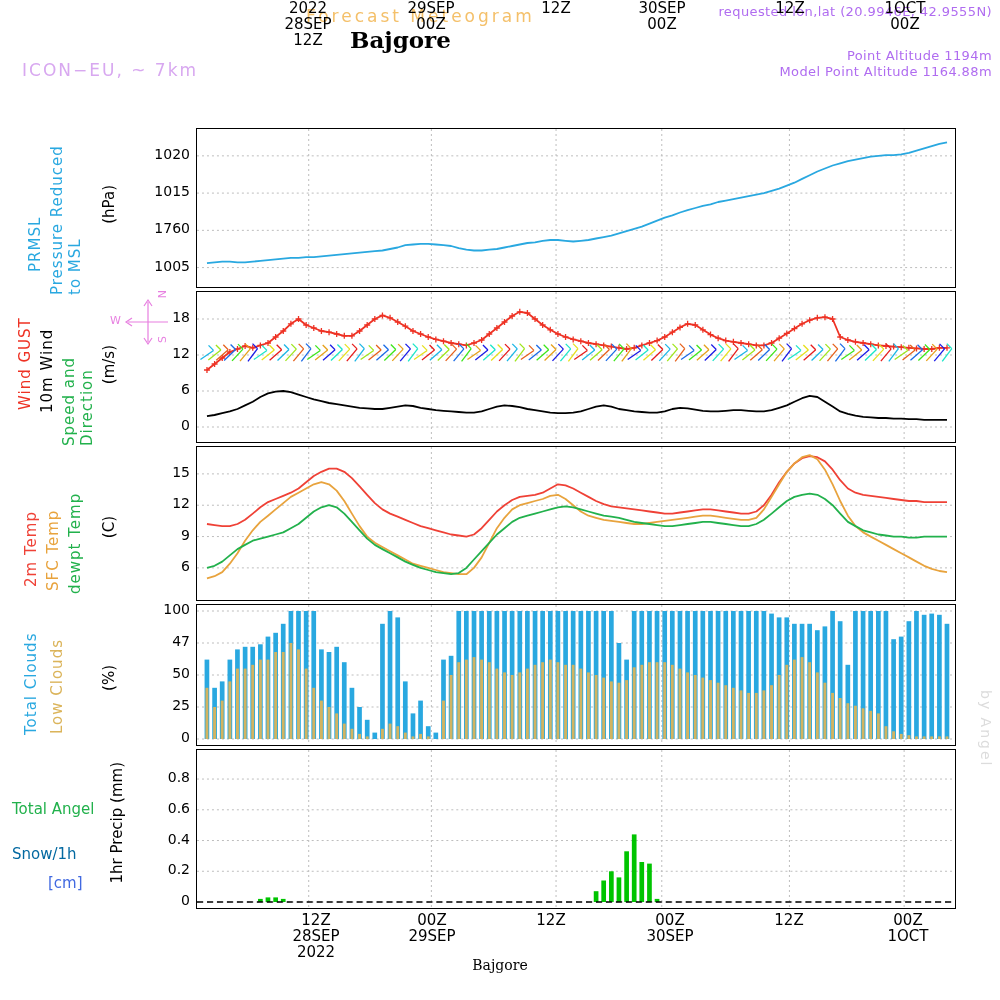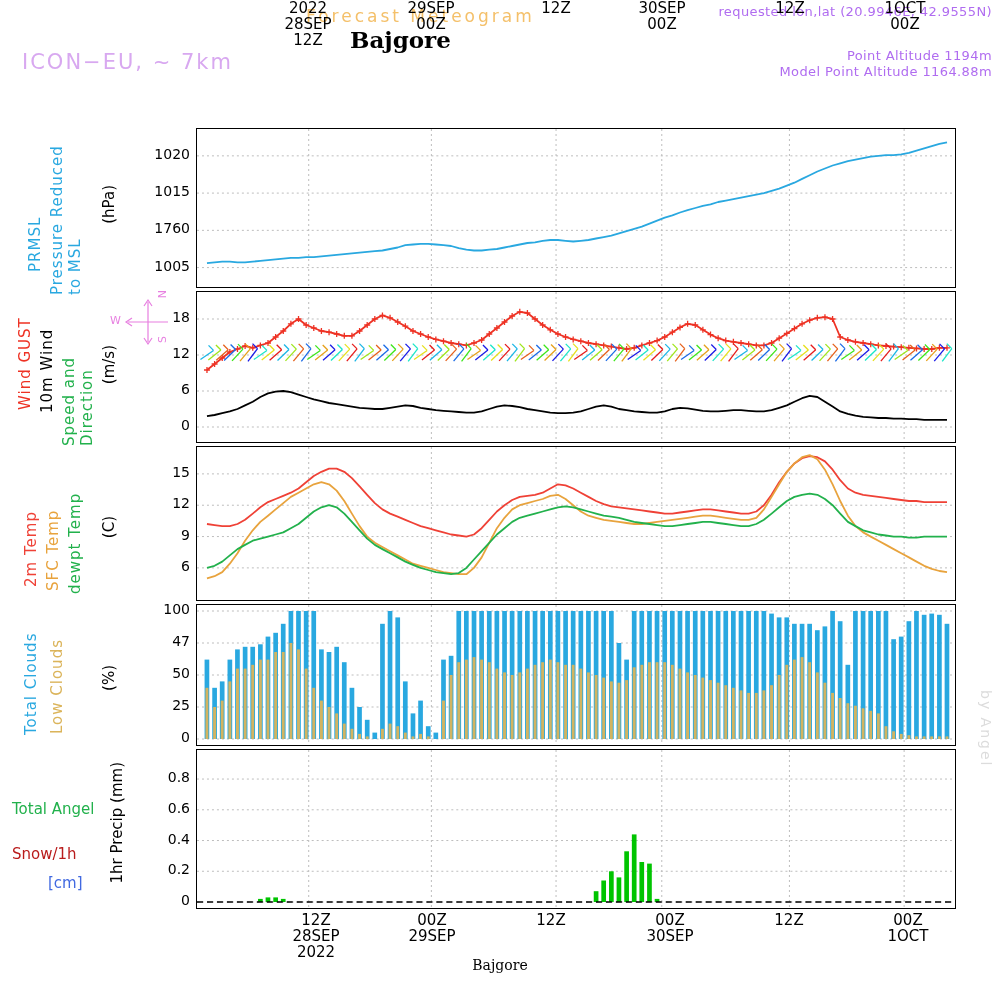--- a/index.html
+++ b/index.html
@@ -1,21 +1,21 @@
 <!DOCTYPE html>
 <html><head>
 <meta charset="utf-8">
 <style>
   html,body{margin:0;padding:0;}
   body{width:1000px;height:1000px;background:#ffffff;font-family:"DejaVu Sans",sans-serif;position:relative;overflow:hidden;}
   .root{position:absolute;left:0;top:0;width:1000px;height:1000px;}
   .abs{position:absolute;}
   .ttl-forecast{left:306px;top:6px;font-size:17px;letter-spacing:3px;color:#f4c06a;font-family:"DejaVu Sans",sans-serif;}
   .ttl-station{left:350px;top:26px;font-size:23px;font-weight:bold;color:#000;font-family:"DejaVu Serif",serif;}
-  .ttl-model{left:22px;top:50px;font-size:21px;letter-spacing:2px;color:#d8a8f0;}
+  .ttl-model{left:22px;top:60px;font-size:17px;letter-spacing:2px;color:#d8a8f0;}
   .meta{right:8px;text-align:right;font-size:13px;color:#b06cf0;letter-spacing:.4px;}
   .m1{top:4px;margin-left:32px;} .m2{top:32px;} .m3{top:48px;} .m4{top:64px;}
   .byangel{right:6px;top:690px;font-size:14px;color:#dcdcdc;writing-mode:vertical-rl;letter-spacing:2px;}
 
   
   .topaxis{left:0;top:78px;width:1000px;height:46px;}
   .tlabel{position:absolute;text-align:center;font-size:15px;color:#000;font-family:"DejaVu Sans",sans-serif;}
   .tlabel div{line-height:16px;}
 
   
@@ -856,21 +856,21 @@
         <rect x="712.3" y="130.2" width="2.9" height="3.8" fill="#dbb45a" opacity="0.95"></rect>
         <rect x="719.9" y="131.4" width="2.9" height="2.6" fill="#dbb45a" opacity="0.95"></rect>
         <rect x="727.6" y="131.4" width="2.9" height="2.6" fill="#dbb45a" opacity="0.95"></rect>
         <rect x="735.2" y="131.4" width="2.9" height="2.6" fill="#dbb45a" opacity="0.95"></rect>
         <rect x="742.9" y="131.4" width="2.9" height="2.6" fill="#dbb45a" opacity="0.95"></rect>
         <rect x="750.5" y="131.4" width="2.9" height="2.6" fill="#dbb45a" opacity="0.95"></rect>
       </svg>
     </div>
 
   <div style="position:absolute;left:12px;top:800px;font-size:15px;color:#22b14c;">Total  Angel</div>
-  <div style="position:absolute;left:12px;top:845px;font-size:15px;color:#b91c1c;">Snow/1h</div>
+  <div style="position:absolute;left:12px;top:845px;font-size:15px;color:#0369a1;">Snow/1h</div>
   <div style="position:absolute;left:48px;top:874px;font-size:15px;color:#4169e1;">[cm]</div>
   <div class="unit" style="left:108px;top:762px;">1hr Precip (mm)</div>
   <div class="panel" id="p5">
       <svg viewBox="0 0 760 158" preserveAspectRatio="none">
         <line x1="112" y1="0" x2="112" y2="158" stroke="#bdbdbd" stroke-width="1" stroke-dasharray="2,3"></line>
         <line x1="235" y1="0" x2="235" y2="158" stroke="#bdbdbd" stroke-width="1" stroke-dasharray="2,3"></line>
         <line x1="360" y1="0" x2="360" y2="158" stroke="#bdbdbd" stroke-width="1" stroke-dasharray="2,3"></line>
         <line x1="466" y1="0" x2="466" y2="158" stroke="#bdbdbd" stroke-width="1" stroke-dasharray="2,3"></line>
         <line x1="594" y1="0" x2="594" y2="158" stroke="#bdbdbd" stroke-width="1" stroke-dasharray="2,3"></line>
         <line x1="709" y1="0" x2="709" y2="158" stroke="#bdbdbd" stroke-width="1" stroke-dasharray="2,3"></line>

